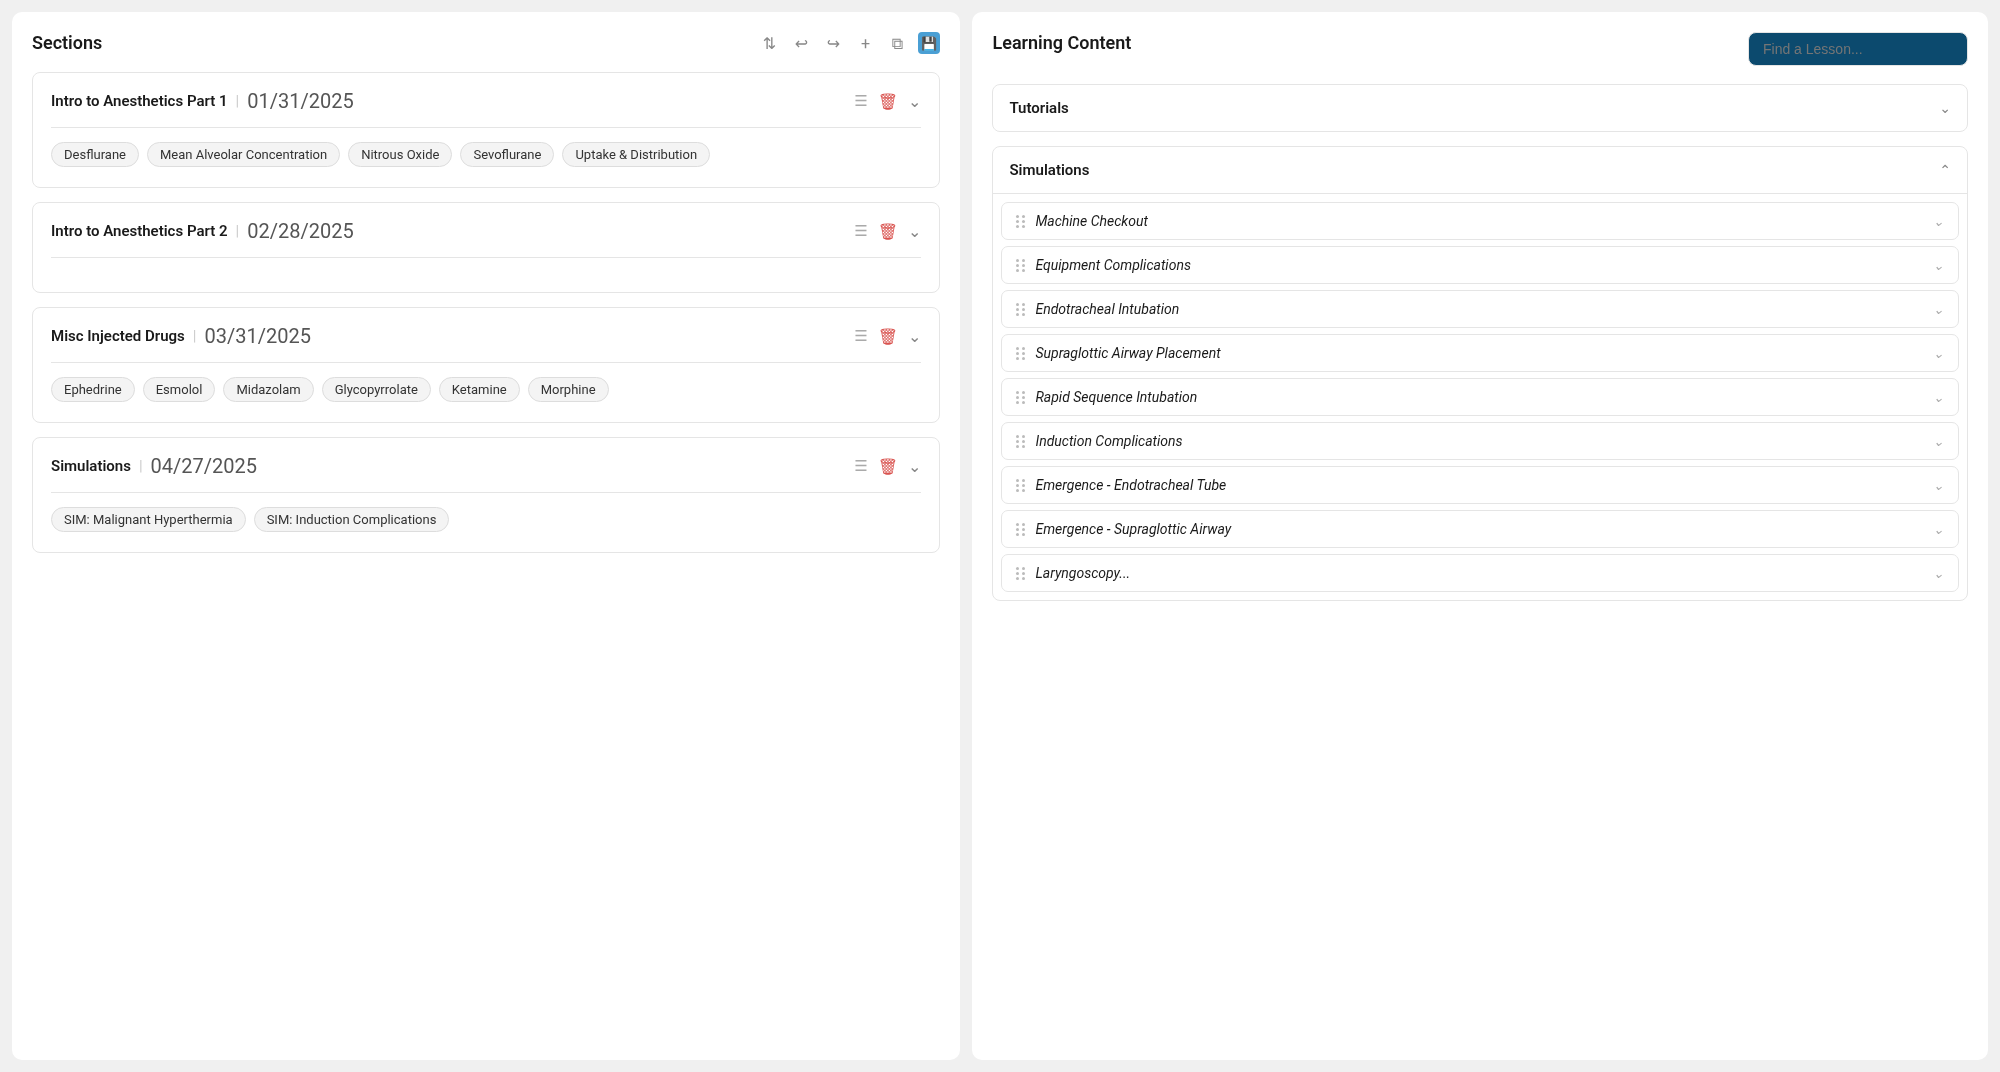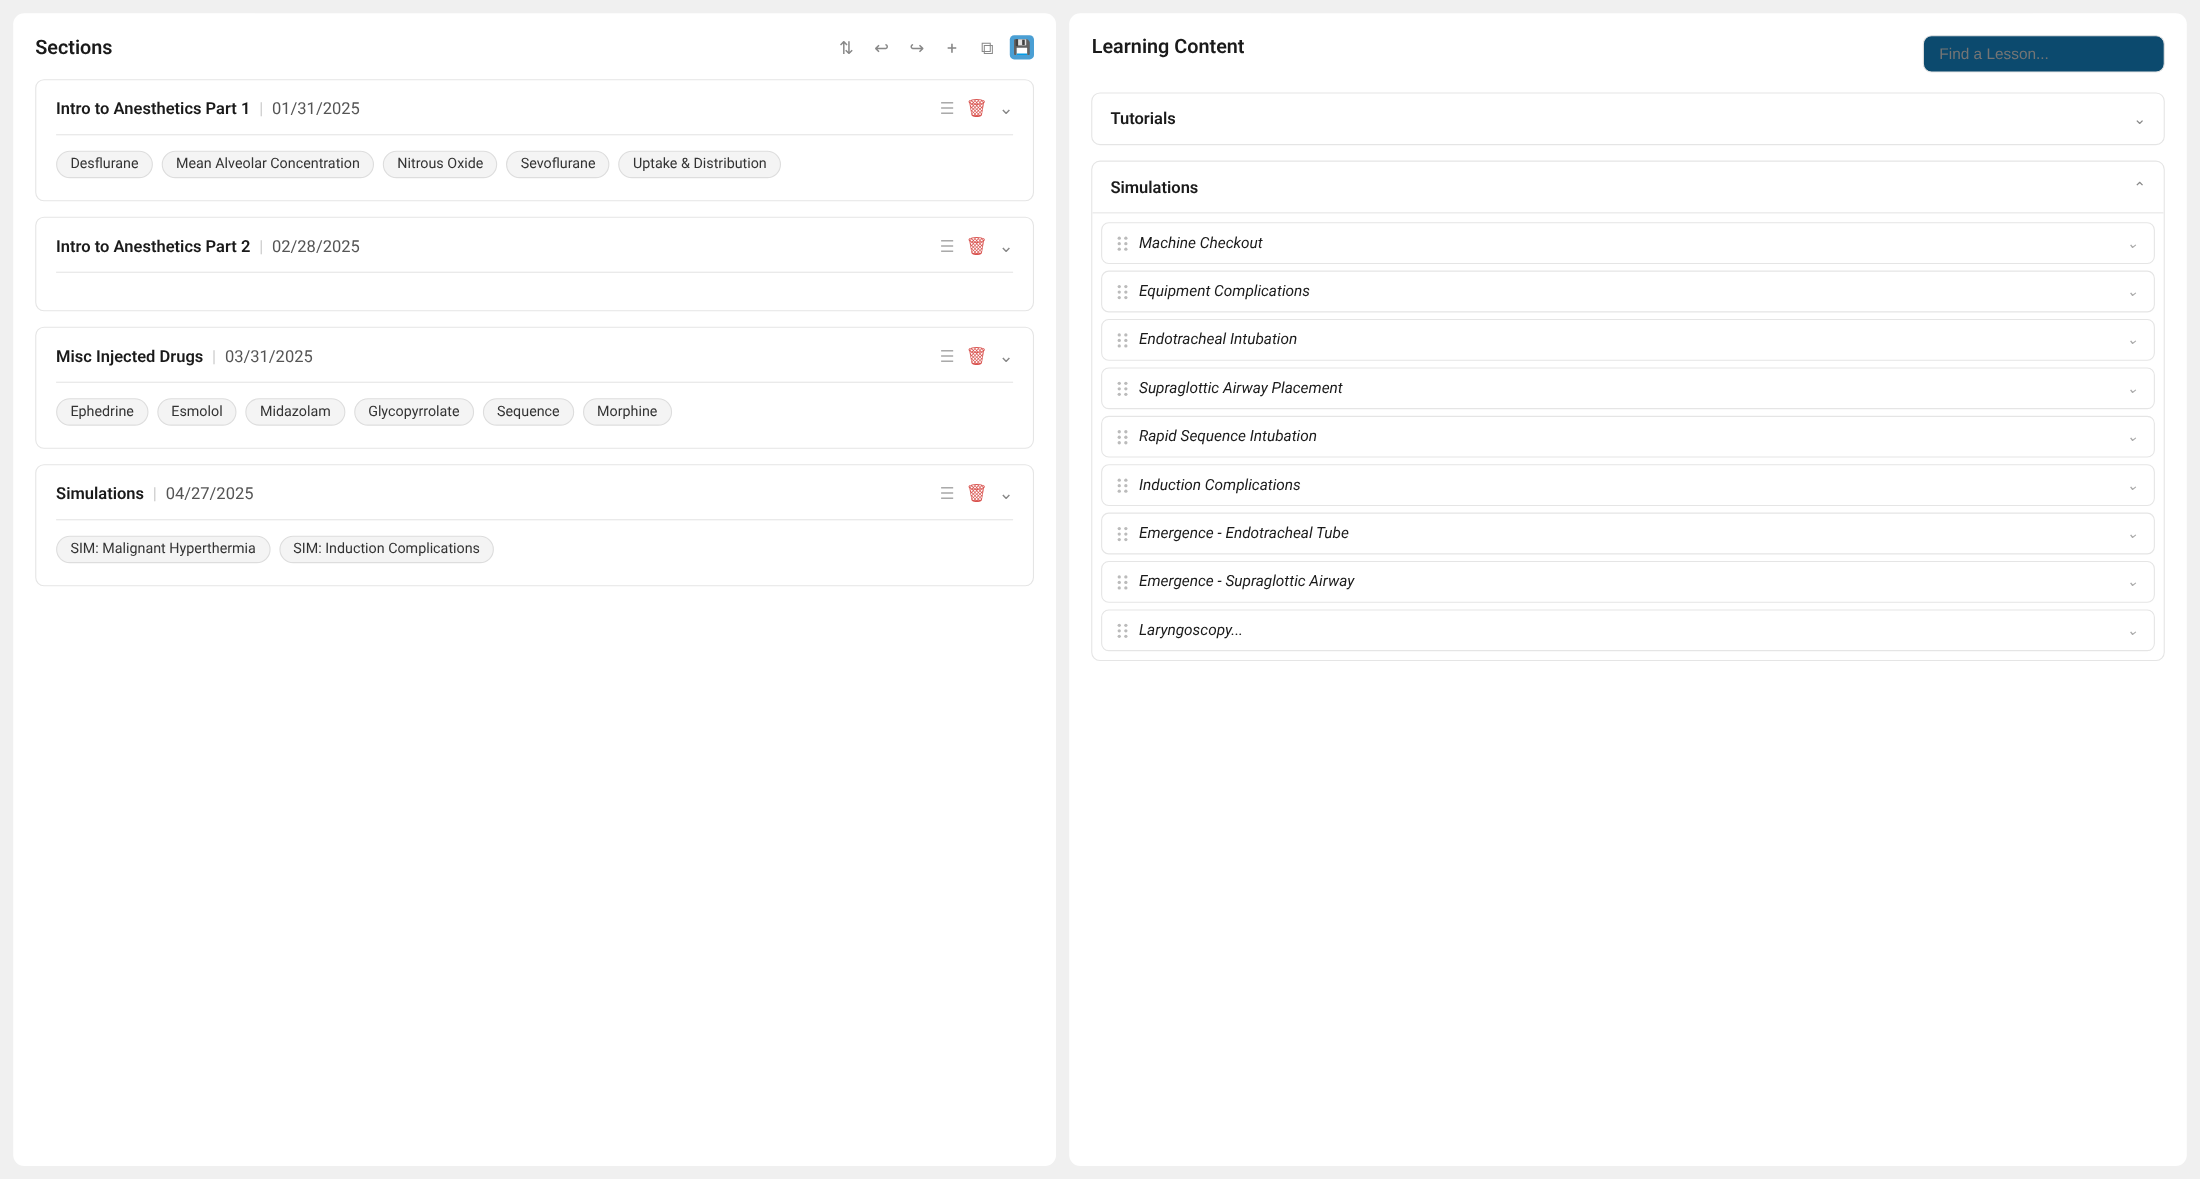--- a/index.html
+++ b/index.html
@@ -23,21 +23,21 @@
     .left-panel {
       background: #fff;
       border-radius: 10px;
       padding: 20px;
       flex: 0 0 48%;
       overflow-y: auto;
     }
 
     .panel-header {
       display: flex;
-      align-items: center;
+      align-items: flex-start;
       justify-content: space-between;
       margin-bottom: 18px;
     }
 
     .panel-title {
       font-size: 18px;
       font-weight: 600;
       color: #1a1a1a;
     }
 
@@ -91,21 +91,21 @@
       font-weight: 600;
       color: #1a1a1a;
     }
 
     .section-divider {
       color: #ccc;
       font-size: 15px;
     }
 
     .section-date {
-      font-size: 15px;
+      font-size: 20px;
       color: #555;
     }
 
     .section-actions {
       display: flex;
       align-items: center;
       gap: 10px;
     }
 
     .action-icon {
@@ -336,21 +336,21 @@
           <span class="delete-icon">🗑</span>
           <span class="chevron-icon">⌄</span>
         </div>
       </div>
       <hr class="section-separator">
       <div class="tags-container">
         <span class="tag">Ephedrine</span>
             <span class="tag">Esmolol</span>
             <span class="tag">Midazolam</span>
             <span class="tag">Glycopyrrolate</span>
-            <span class="tag">Sequence</span>
+            <span class="tag">Ketamine</span>
             <span class="tag">Morphine</span>
       </div>
     </div>
         <div class="section-card">
       <div class="section-header">
         <div class="section-title-row">
           <span class="section-title">Simulations</span>
           <span class="section-divider">|</span>
           <span class="section-date">04/27/2025</span>
         </div>

